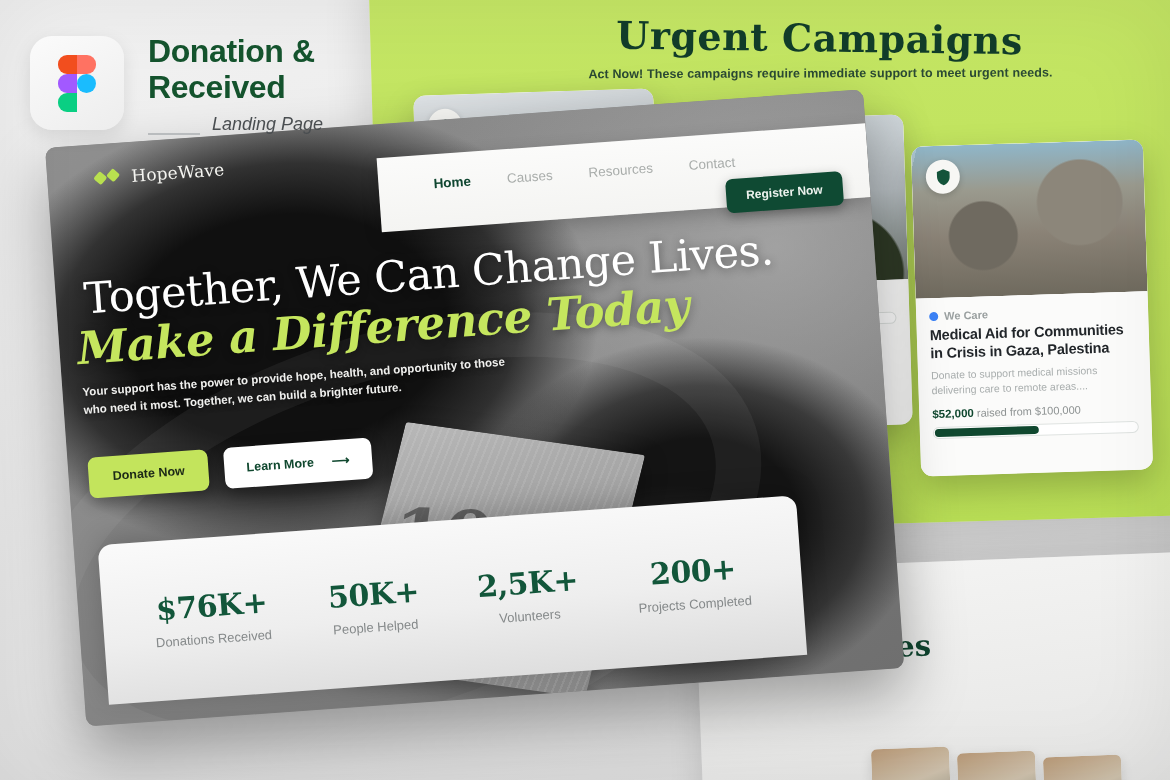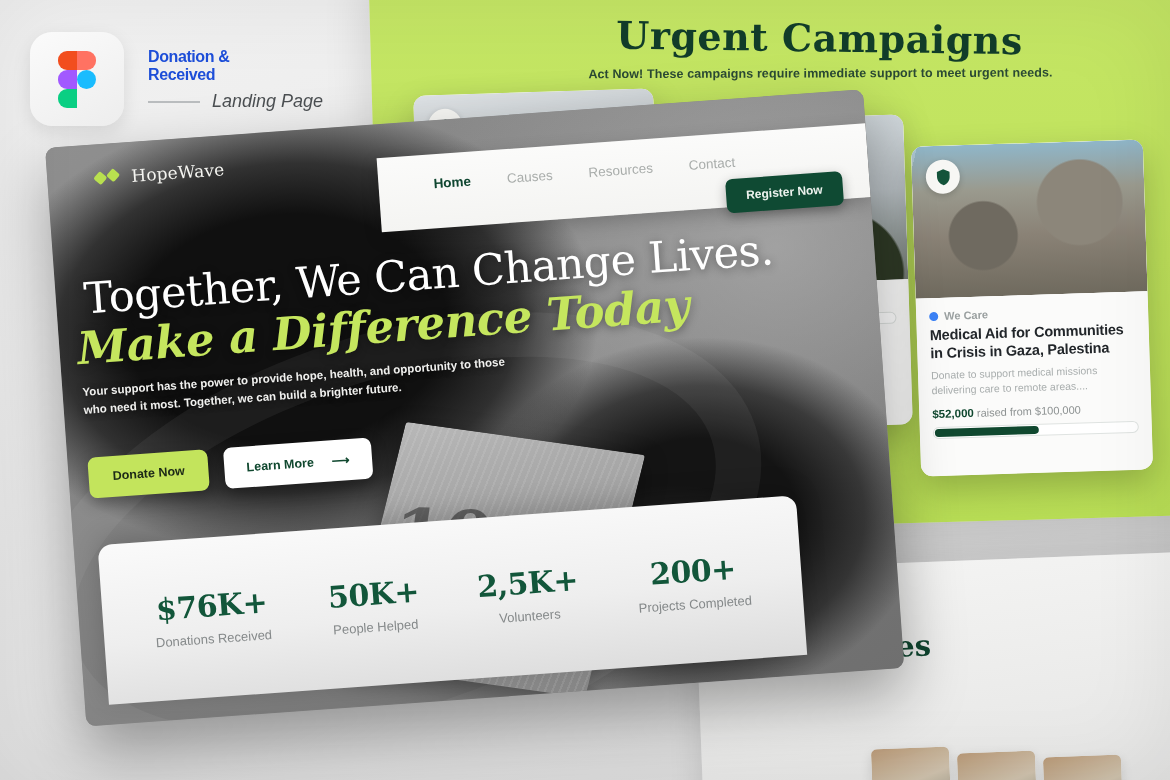--- a/index.html
+++ b/index.html
@@ -281,22 +281,22 @@
     display: flex; align-items: center; justify-content: center;
   }
   .figma { position: relative; width: 38px; height: 56px; }
   .figma span { position: absolute; width: 19px; height: 19px; }
   .f1 { left: 0;  top: 0;  background: #f24e1e; border-radius: 9px 0 0 9px; }
   .f2 { left: 19px; top: 0; background: #ff7262; border-radius: 0 9px 9px 0; }
   .f3 { left: 0;  top: 19px; background: #a259ff; border-radius: 9px 0 0 9px; }
   .f4 { left: 19px; top: 19px; background: #1abcfe; border-radius: 50%; }
   .f5 { left: 0;  top: 38px; background: #0acf83; border-radius: 9px 0 0 9px; }
   .hdr-txt { padding-top: 2px; }
-  .hdr-t1 { font-size: 16px; font-weight: 700; color: #1d4ed8; line-height: 1.12; letter-spacing: -.4px; }
-  .hdr-sub { display: flex; align-items: center; gap: 12px; margin-top: 8px; }
+  .hdr-t1 { font-size: 32px; font-weight: 700; color: #14532d; line-height: 1.12; letter-spacing: -.4px; }
+  .hdr-sub { display: flex; align-items: flex-end; gap: 12px; margin-top: 8px; }
   .hdr-rule { width: 52px; height: 2px; background: #b9bcbe; }
   .hdr-t2 { font-size: 18px; font-style: italic; color: #4a4e51; font-weight: 500; }
 
   .vignette { position: absolute; inset: 0; pointer-events: none;
     box-shadow: inset 0 0 90px rgba(0,0,0,.07); }
 </style>
 </head>
 <body>
 
 <div class="stage">

